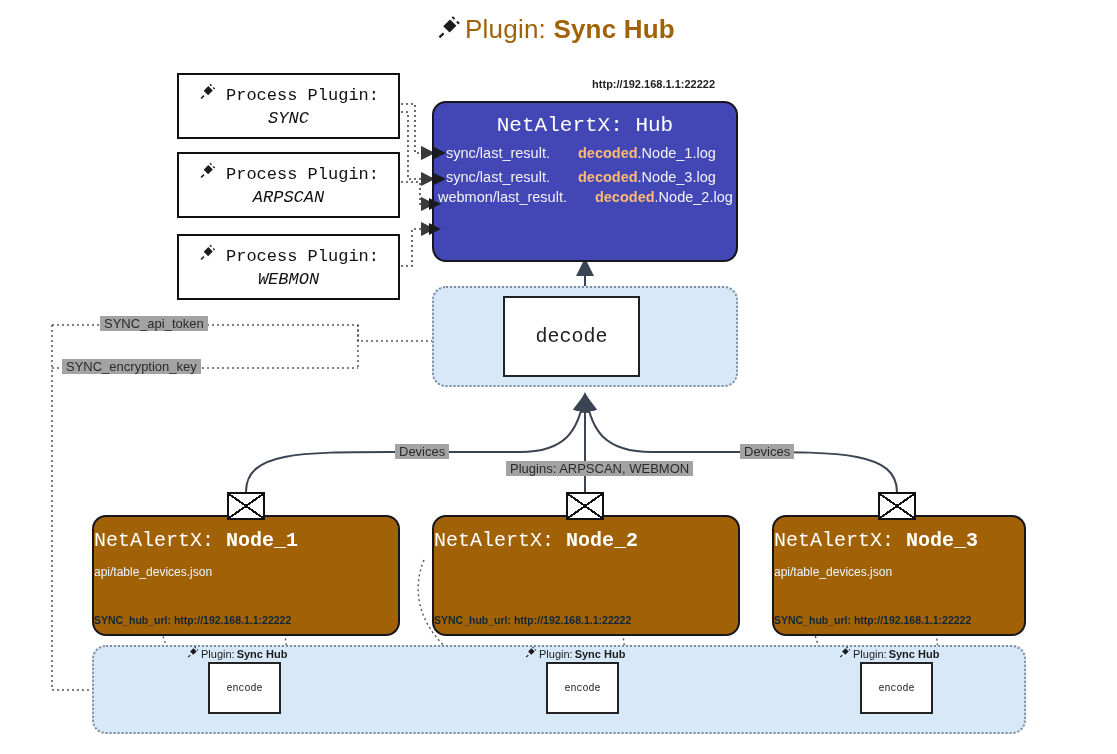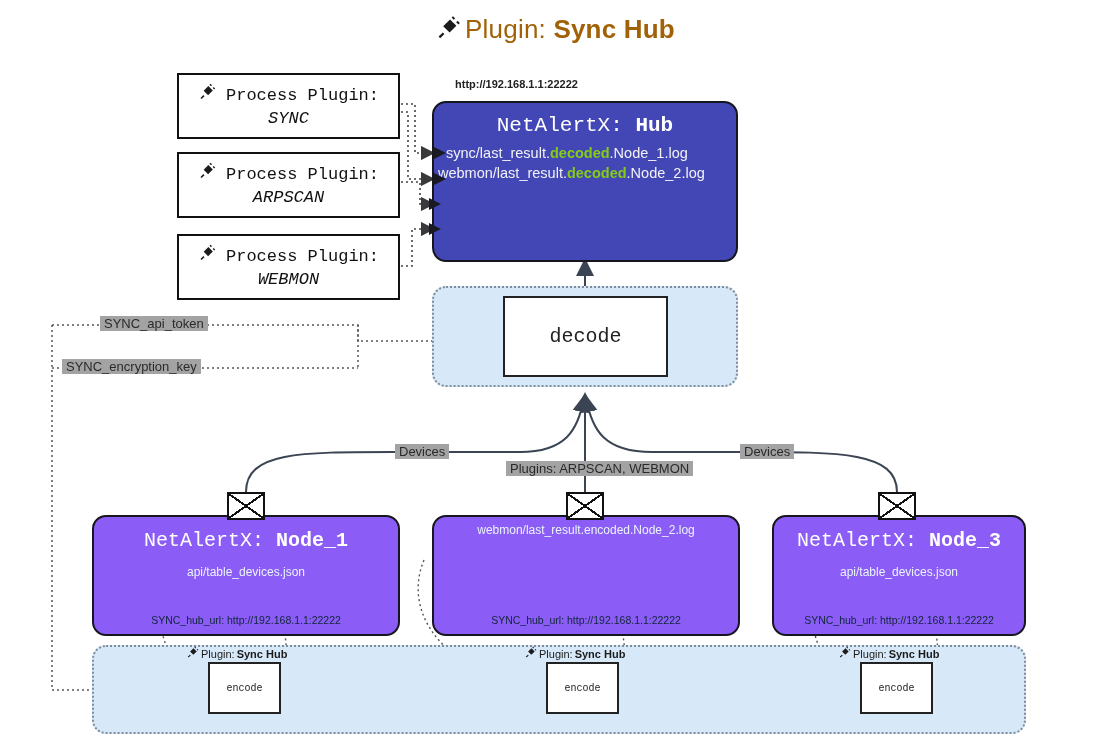--- a/index.html
+++ b/index.html
@@ -19,52 +19,52 @@
   
   .pbox{position:absolute;background:#fff;border:2px solid #111;
         font-family:"Liberation Mono","DejaVu Sans Mono",monospace;
         font-size:17px;color:#111;text-align:center;
         display:flex;flex-direction:column;justify-content:center;align-items:center;}
   .pbox .l1{display:flex;align-items:center;gap:10px;line-height:1.25;}
   .pbox .l2{line-height:1.25;font-style:italic;}
 
   
   .huburl{position:absolute;font-size:11px;font-weight:600;color:#222;
-          text-align:left;}
+          text-align:right;}
   .hub{position:absolute;background:#4247b5;border:2px solid #16161e;
        border-radius:14px;box-sizing:border-box;color:#fff;}
   .hub .hubtitle{font-family:"Liberation Mono","DejaVu Sans Mono",monospace;
        font-size:21px;text-align:center;margin-top:11px;}
-  .hub .hubtitle b{font-weight:700;}
+  .hub .hubtitle b{font-weight:400;}
   .hub .logline{font-size:14.5px;color:#f2f2f4;margin-top:8px;padding-left:12px;
        white-space:nowrap;}
-  .hub .logline b{font-weight:700;color:#84cc16;}
+  .hub .logline b{font-weight:700;color:#fdba74;margin-left:28px;}
 
   
   .lightbox{position:absolute;background:#d7e9f8;border:2px dotted #7f8c99;
        border-radius:14px;box-sizing:border-box;}
   .whitebox{position:absolute;background:#fff;border:2px solid #222;
        box-sizing:border-box;display:flex;align-items:center;justify-content:center;
        font-family:"Liberation Mono","DejaVu Sans Mono",monospace;color:#222;}
   .decodebox{font-size:20px;}
   .encodebox{font-size:10px;}
 
   
   .wlabel{position:absolute;font-size:13px;color:#2a2a2a;background:#a3a3a3;
        padding:0 4px;white-space:nowrap;}
 
   
-  .node{position:absolute;background:#8b5cf6;border:2px solid #16161e;
-       border-radius:14px;box-sizing:border-box;color:#fff;text-align:center;}
+  .node{position:absolute;background:#a16207;border:2px solid #16161e;
+       border-radius:14px;box-sizing:border-box;color:#fff;}
   .node .ntitle{font-family:"Liberation Mono","DejaVu Sans Mono",monospace;
        font-size:20px;margin-top:12px;}
   .node .ntitle b{font-weight:700;}
   .node .nline{font-size:12px;color:#eaf4fe;margin-top:13px;white-space:nowrap;}
   .node .nurl{position:absolute;left:0;right:0;bottom:8px;font-size:10.5px;
-       font-weight:400;color:#10263a;}
+       font-weight:700;color:#10263a;}
 
   
   .env{position:absolute;width:38px;height:28px;background:#fff;border:2px solid #111;
        box-sizing:border-box;}
   .env:before,.env:after{content:"";position:absolute;left:0;top:0;width:100%;height:100%;}
   .env:before{background:linear-gradient(to bottom right,transparent calc(50% - 1px),#111 calc(50% - 1px),#111 calc(50% + 1px),transparent calc(50% + 1px));}
   .env:after{background:linear-gradient(to bottom left,transparent calc(50% - 1px),#111 calc(50% - 1px),#111 calc(50% + 1px),transparent calc(50% + 1px));}
 
   
   .enclabel{position:absolute;font-size:11px;color:#1b1b1b;white-space:nowrap;
@@ -188,27 +188,30 @@
   <div class="huburl z2" style="left:455px;top:78px;width:260px;">http://192.168.1.1:22222</div>
 
   <div class="hub z2" style="left:432px;top:101px;width:306px;height:161px;">
     <div class="hubtitle">
       <span>NetAlertX:</span>
       <b>Hub</b>
     </div>
     <div class="logline">
       <span>sync/last_result.</span><b>decoded</b><span>.Node_1.log</span>
     </div>
+    <div class="logline">
+      <span>sync/last_result.</span><b>decoded</b><span>.Node_3.log</span>
+    </div>
     <div class="logline" style="padding-left:4px;margin-top:4px;">
       <span>webmon/last_result.</span><b>decoded</b><span>.Node_2.log</span>
     </div>
   </div>
 
   <div class="lightbox z2" style="left:432px;top:286px;width:306px;height:101px;"></div>
-  <div class="whitebox decodebox z3" style="left:503px;top:296px;width:165px;height:81px;">decode</div>
+  <div class="whitebox decodebox z3" style="left:503px;top:296px;width:137px;height:81px;">decode</div>
 
   <div class="wlabel z3" style="left:100px;top:316px;">SYNC_api_token</div>
   <div class="wlabel z3" style="left:62px;top:359px;">SYNC_encryption_key</div>
 
   <div class="wlabel z3" style="left:395px;top:444px;">Devices</div>
   <div class="wlabel z3" style="left:506px;top:461px;">Plugins: ARPSCAN, WEBMON</div>
   <div class="wlabel z3" style="left:740px;top:444px;">Devices</div>
 
   <div class="env z4" style="left:227px;top:492px;"></div>
   <div class="env z4" style="left:566px;top:492px;"></div>
@@ -216,21 +219,23 @@
 
   <div class="node z3" style="left:92px;top:515px;width:308px;height:121px;">
     <div class="ntitle">
       <span>NetAlertX:</span> <b>Node_1</b>
     </div>
     <div class="nline">api/table_devices.json</div>
     <div class="nurl">SYNC_hub_url: http://192.168.1.1:22222</div>
   </div>
 
   <div class="node z3" style="left:432px;top:515px;width:308px;height:121px;">
-    <div class="nline" style="margin-top:6px;">webmon/last_result.encoded.Node_2.log</div>
+    <div class="ntitle">
+      <span>NetAlertX:</span> <b>Node_2</b>
+    </div>
     <div class="nurl">SYNC_hub_url: http://192.168.1.1:22222</div>
   </div>
 
   <div class="node z3" style="left:772px;top:515px;width:254px;height:121px;">
     <div class="ntitle">
       <span>NetAlertX:</span> <b>Node_3</b>
     </div>
     <div class="nline">api/table_devices.json</div>
     <div class="nurl">SYNC_hub_url: http://192.168.1.1:22222</div>
   </div>

